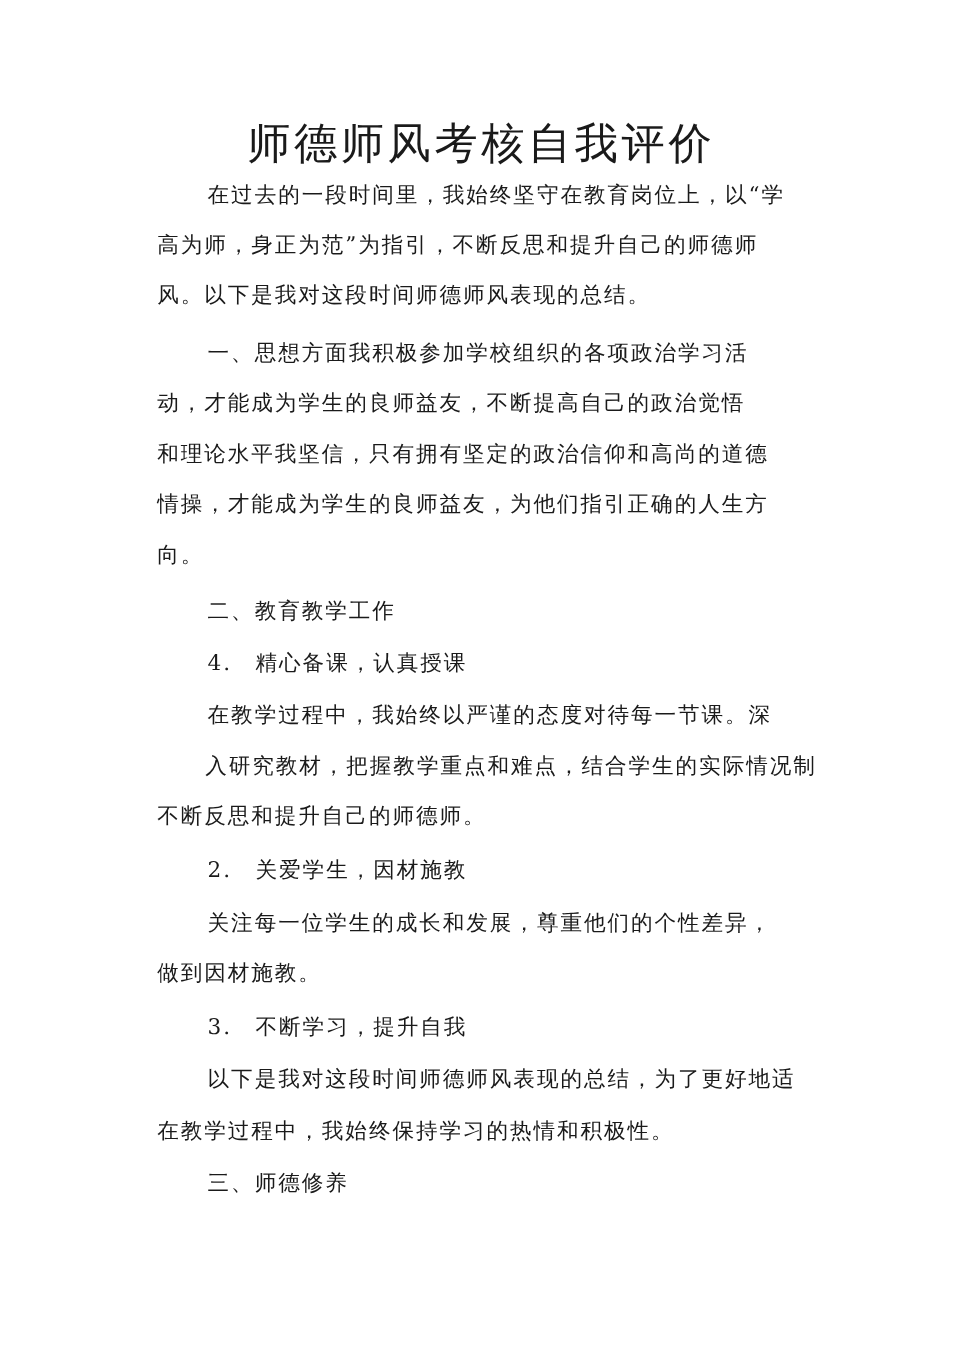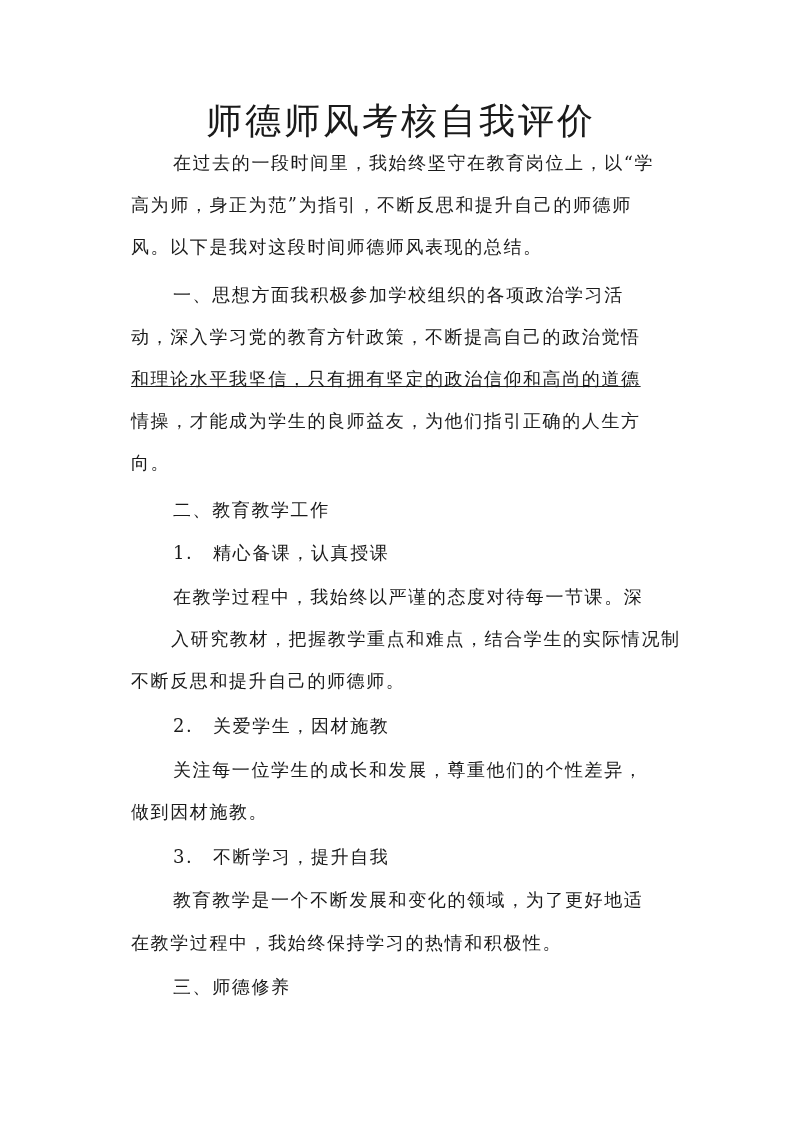--- a/index.html
+++ b/index.html
@@ -15,30 +15,30 @@
 </head>
 <body>
 
 <div class="page">
   <div class="title">师德师风考核自我评价</div>
   <div id="body-lines">
     <div class="line indent" style="top: 148px;">在过去的一段时间里，我始终坚守在教育岗位上，以“学</div>
     <div class="line" style="top: 190px;">高为师，身正为范”为指引，不断反思和提升自己的师德师</div>
     <div class="line" style="top: 232px;">风。以下是我对这段时间师德师风表现的总结。</div>
     <div class="line indent" style="top: 280px;">一、思想方面我积极参加学校组织的各项政治学习活</div>
-    <div class="line" style="top: 322px;">动，深入学习党的教育方针政策，不断提高自己的政治觉悟</div>
-    <div class="line" style="top: 364px; text-decoration: underline;">和理论水平我坚信，只有拥有坚定的政治信仰和高尚的道德</div>
+    <div class="line" style="top: 322px;">动，才能成为学生的良师益友，不断提高自己的政治觉悟</div>
+    <div class="line" style="top: 364px;">和理论水平我坚信，只有拥有坚定的政治信仰和高尚的道德</div>
     <div class="line" style="top: 406px;">情操，才能成为学生的良师益友，为他们指引正确的人生方</div>
     <div class="line" style="top: 448px;">向。</div>
     <div class="line indent" style="top: 495px;">二、教育教学工作</div>
-    <div class="line indent" style="top: 538px;">1.　精心备课，认真授课</div>
+    <div class="line indent" style="top: 538px;">4.　精心备课，认真授课</div>
     <div class="line indent" style="top: 582px;">在教学过程中，我始终以严谨的态度对待每一节课。深</div>
     <div class="line" style="top: 624px; margin-left: 40px;">入研究教材，把握教学重点和难点，结合学生的实际情况制</div>
     <div class="line" style="top: 666px;">不断反思和提升自己的师德师。</div>
     <div class="line indent" style="top: 711px;">2.　关爱学生，因材施教</div>
     <div class="line indent" style="top: 755px;">关注每一位学生的成长和发展，尊重他们的个性差异，</div>
     <div class="line" style="top: 797px;">做到因材施教。</div>
     <div class="line indent" style="top: 842px;">3.　不断学习，提升自我</div>
-    <div class="line indent" style="top: 885px;">教育教学是一个不断发展和变化的领域，为了更好地适</div>
+    <div class="line indent" style="top: 885px;">以下是我对这段时间师德师风表现的总结，为了更好地适</div>
     <div class="line" style="top: 928px;">在教学过程中，我始终保持学习的热情和积极性。</div>
     <div class="line indent" style="top: 972px;">三、师德修养</div>
   </div>
 </div>
 
 </body></html>

